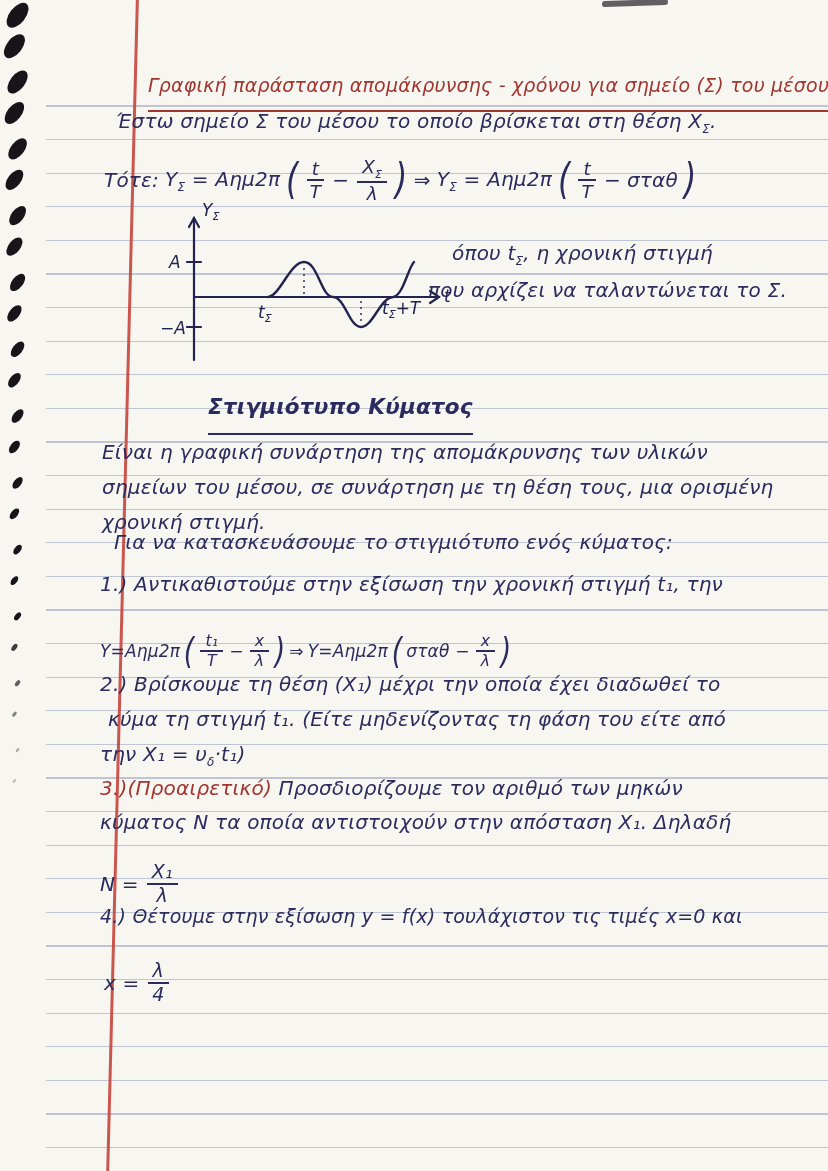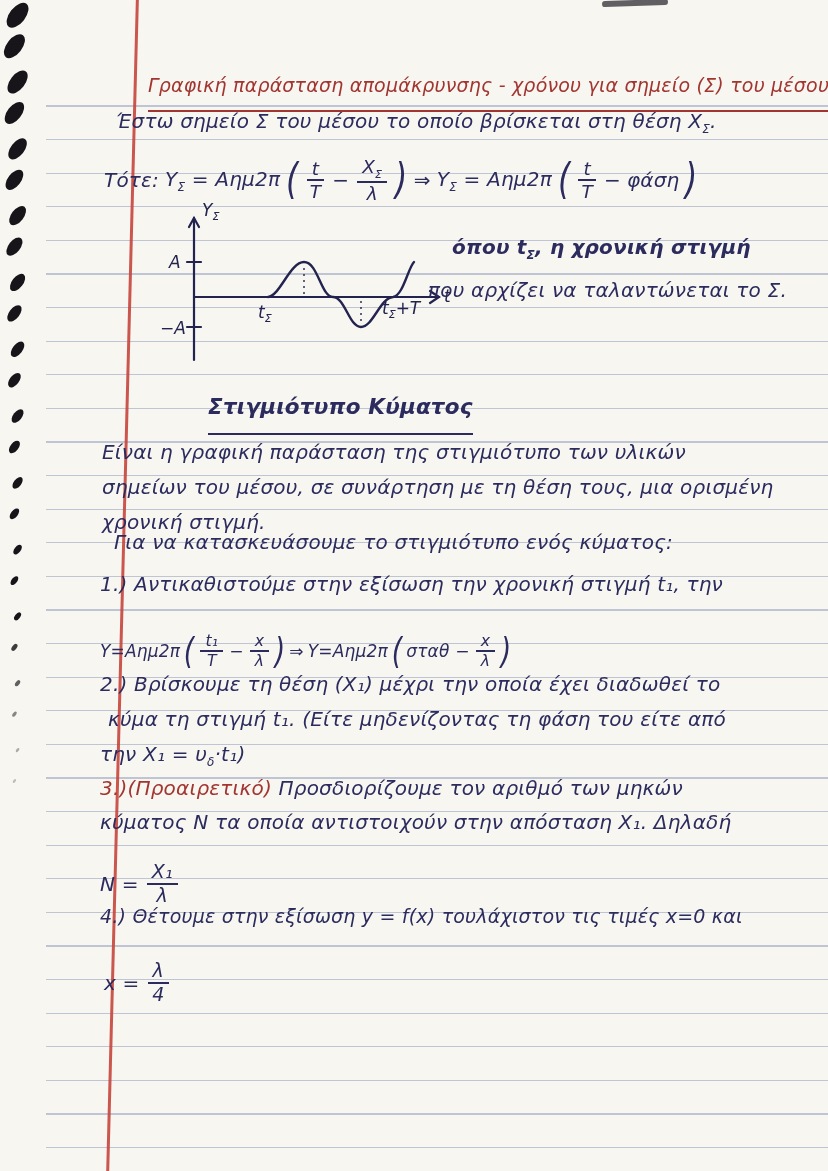--- a/index.html
+++ b/index.html
@@ -101,21 +101,21 @@
     </span>
   <span class="paren">)</span>
   <span>⇒</span>
   <span><span>Υ</span><sub class="sb">Σ</sub> <span>= Αημ2π</span></span>
   <span class="paren">(</span>
   <span class="frac">
       <span class="num">t</span>
       <span class="den">T</span>
     </span>
   <span>−</span>
-  <span>φάση</span>
+  <span>σταθ</span>
   <span class="paren">)</span>
 </div>
 
 <svg style="position:absolute;left:156px;top:200px;" width="300" height="175" viewBox="0 0 300 175">
   <g stroke="#23234f" stroke-width="2.2" fill="none" stroke-linecap="round">
     <line x1="38" y1="160" x2="38" y2="18"></line>
     <polyline points="33,27 38,18 43,27"></polyline>
     <line x1="38" y1="97" x2="283" y2="97"></line>
     <polyline points="274,91 283,97 274,103"></polyline>
     <line x1="31" y1="62" x2="45" y2="62"></line>
@@ -127,28 +127,28 @@
     <line x1="205" y1="101" x2="205" y2="124"></line>
   </g>
   <text x="46" y="16"><tspan>Υ</tspan><tspan dy="4" font-size="11">Σ</tspan></text>
   <text x="288" y="102">t</text>
   <text x="13" y="68">A</text>
   <text x="4" y="134">−A</text>
   <text x="102" y="118"><tspan>t</tspan><tspan dy="4" font-size="11">Σ</tspan></text>
   <text x="226" y="114"><tspan>t</tspan><tspan dy="4" font-size="11">Σ</tspan><tspan dy="-4">+T</tspan></text>
 </svg>
 
-<div class="hw" style="left:452px;top:235px;font-weight:bold;"><span>όπου t</span><sub class="sb">Σ</sub><span>, η χρονική στιγμή</span></div>
+<div class="hw" style="left:452px;top:241px;"><span>όπου t</span><sub class="sb">Σ</sub><span>, η χρονική στιγμή</span></div>
 <div class="hw" style="left:428px;top:278px;">που αρχίζει να ταλαντώνεται το Σ.</div>
 
 <div class="hw heading" style="left:208px;top:394px;">
   <span class="u">Στιγμιότυπο Κύματος</span>
 </div>
 
-<div class="hw" style="left:102px;top:440px;">Είναι η γραφική παράσταση της στιγμιότυπο των υλικών</div>
+<div class="hw" style="left:102px;top:440px;">Είναι η γραφική συνάρτηση της απομάκρυνσης των υλικών</div>
 <div class="hw" style="left:102px;top:475px;">σημείων του μέσου, σε συνάρτηση με τη θέση τους, μια ορισμένη</div>
 <div class="hw" style="left:102px;top:510px;">χρονική στιγμή.</div>
 <div class="hw" style="left:114px;top:530px;">Για να κατασκευάσουμε το στιγμιότυπο ενός κύματος:</div>
 
 <div class="hw" style="left:100px;top:572px;">1.) Αντικαθιστούμε στην εξίσωση την χρονική στιγμή t₁, την</div>
 <div class="hw eqrow small-eq" style="left:100px;top:598px;height:58px;font-size:19px;">
   <span class="eqrow" style="gap:4px;font-size:17px;">
     <span>Υ=Αημ2π</span>
     <span class="paren">(</span>
     <span class="frac">

